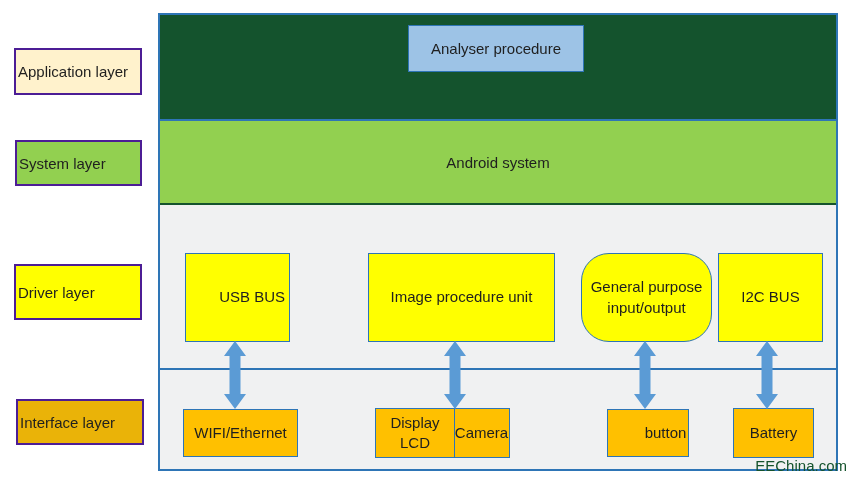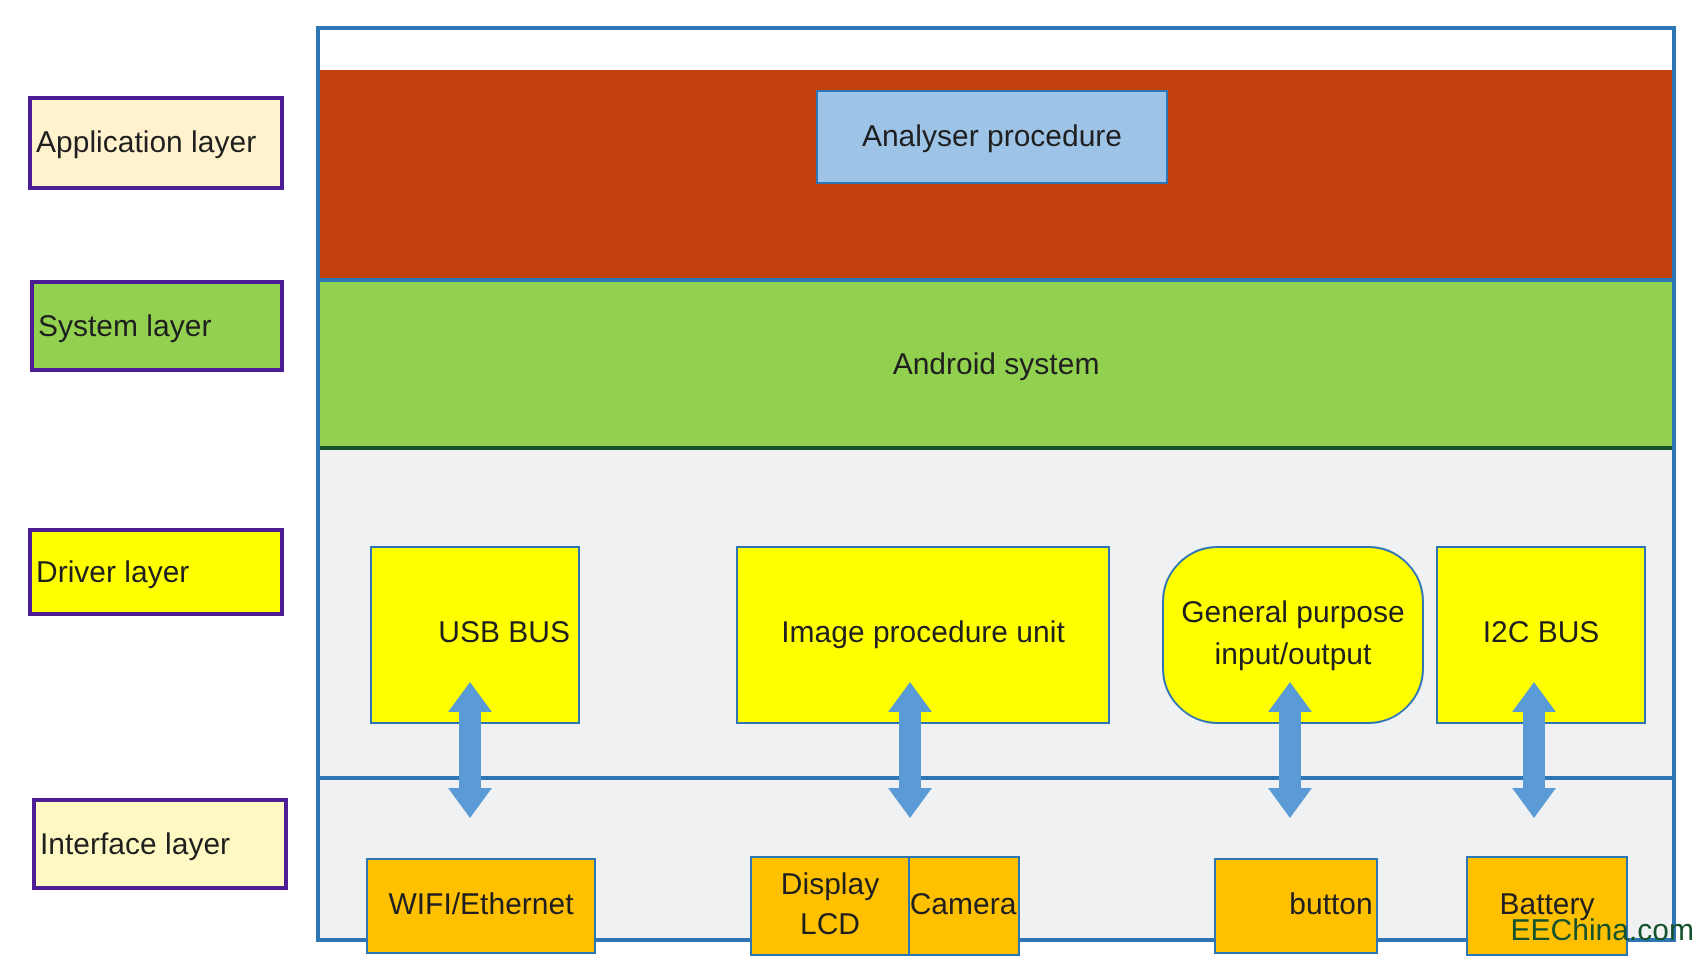--- a/index.html
+++ b/index.html
@@ -8,29 +8,29 @@
     font-family:"Liberation Sans",sans-serif;color:#1f1f1f;
   }
   
   .side-label{
     position:absolute;display:flex;align-items:center;
     padding-left:2px;box-sizing:border-box;
     border:2px solid #4c1d95;font-size:15px;white-space:nowrap;
   }
   .lbl-app{left:14px;top:48px;width:128px;height:47px;background:#FFF2CC;}
   .lbl-sys{left:15px;top:140px;width:127px;height:46px;background:#92D050;}
-  .lbl-drv{left:14px;top:264px;width:128px;height:44px;background:#FFFF00;}
-  .lbl-ifc{left:16px;top:399px;width:128px;height:46px;background:#fef9c3;}
+  .lbl-drv{left:14px;top:264px;width:128px;height:56px;background:#FFFF00;}
+  .lbl-ifc{left:16px;top:399px;width:128px;height:46px;background:#eab308;}
   
   .main{
     position:absolute;left:158px;top:13px;width:680px;height:458px;
     box-sizing:border-box;border:2px solid #2E75B6;
     display:flex;flex-direction:column;
   }
-  .band-app{height:104px;background:#c2410c;position:relative;margin-top:20px;}
+  .band-app{height:104px;background:#14532d;position:relative;}
   .band-sys{
     height:86px;background:#92D050;box-sizing:border-box;
     border-top:2px solid #2E75B6;border-bottom:2px solid #14532d;
     display:flex;align-items:center;justify-content:center;font-size:15px;
   }
   .band-drv{height:163px;background:#F0F1F2;position:relative;}
   .band-ifc{flex:1;background:#F0F1F2;border-top:2px solid #2E75B6;box-sizing:border-box;position:relative;}
   
   .analyser{
     position:absolute;left:248px;top:10px;width:176px;height:47px;

